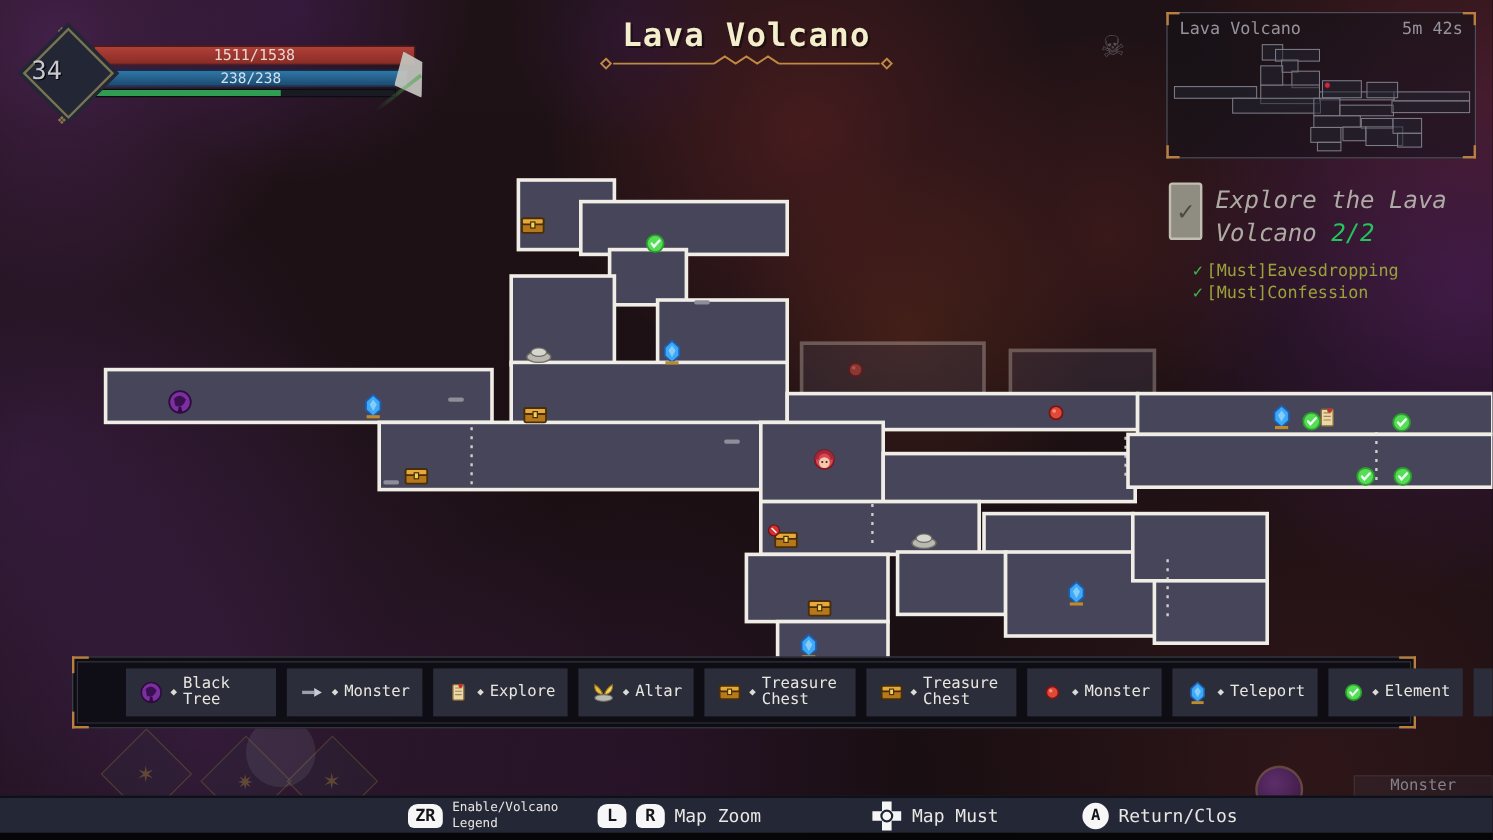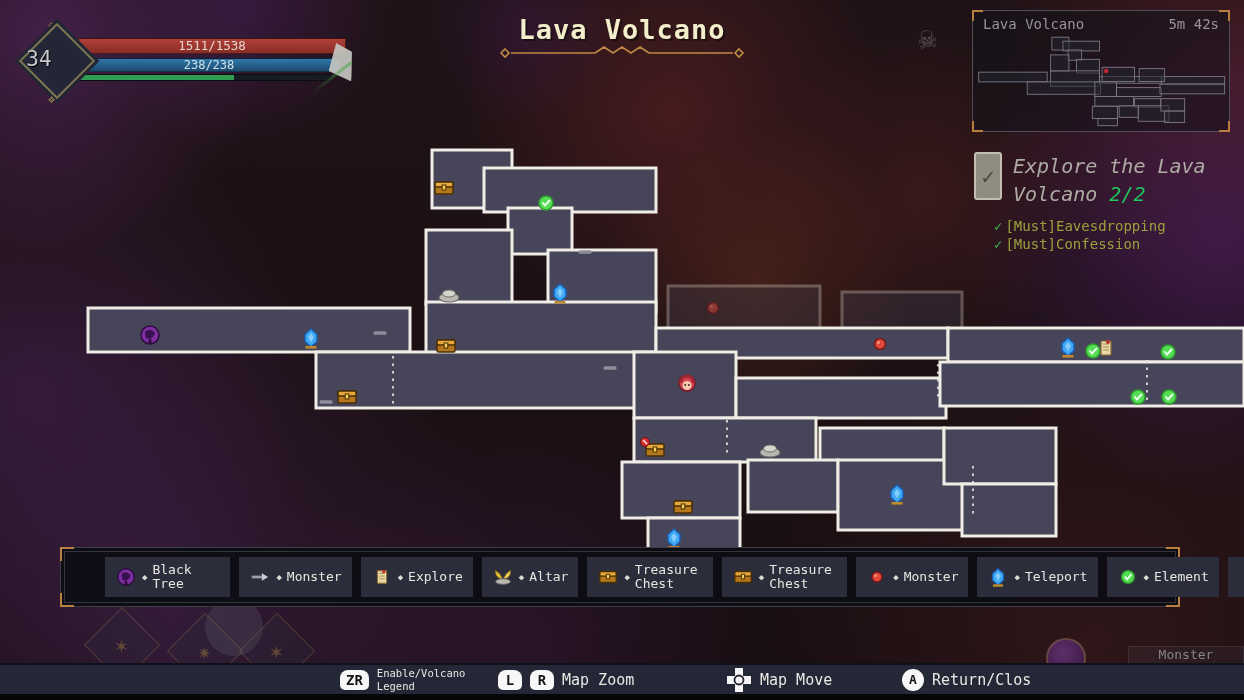--- a/index.html
+++ b/index.html
@@ -485,21 +485,21 @@
           <span class="key-pill">R</span>
           <span class="hint-label">Map Zoom</span>
         </div>
         <div class="hint">
           <span class="key-dpad">
             <svg width="26" height="26" viewBox="-13 -13 26 26">
               <path d="M-4 -12 H4 V-4 H12 V4 H4 V12 H-4 V4 H-12 V-4 H-4 Z" fill="#f5f5f5"></path>
               <circle r="4.5" fill="#f5f5f5" stroke="#20242e" stroke-width="1.8"></circle>
             </svg>
           </span>
-          <span class="hint-label">Map Move</span>
+          <span class="hint-label">Map Must</span>
         </div>
         <div class="hint">
           <span class="key-circle">A</span>
           <span class="hint-label">Return/Clos</span>
         </div>
       </div>
   </div>
   <div class="blackstrip"></div>
 </div>
 

